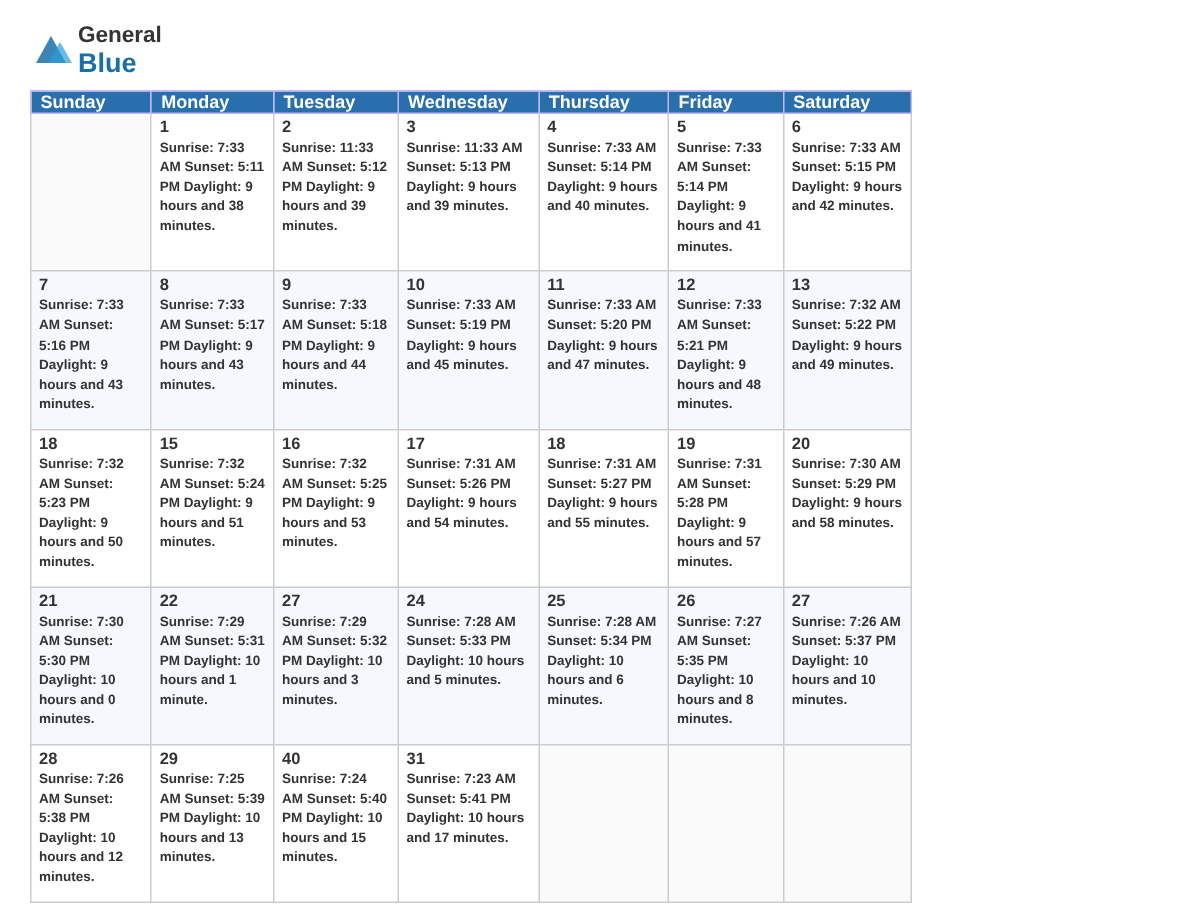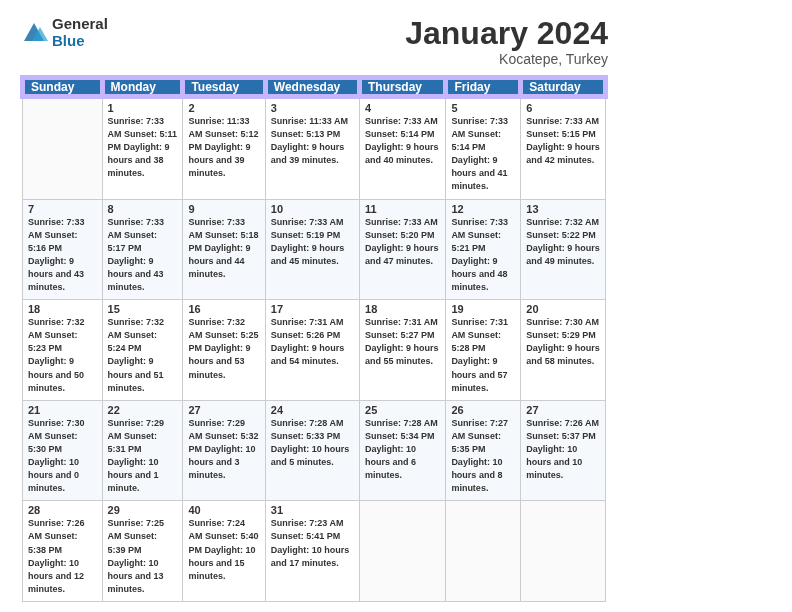--- a/index.html
+++ b/index.html
@@ -31,21 +31,21 @@
       display: flex;
       flex-direction: column;
       line-height: 1.1;
     }
     .logo-general {
       font-size: 15px;
       font-weight: bold;
       color: #333;
     }
     .logo-blue {
-      font-size: 15px;
+      font-size: 18px;
       font-weight: bold;
       color: #1a6fa8;
     }
     .logo-icon {
       width: 28px;
       height: 28px;
       margin-right: 4px;
     }
     .title-block {
       text-align: right;
@@ -65,21 +65,21 @@
       border-collapse: collapse;
       flex: 1;
     }
     .calendar th {
       background: #2a6fad;
       color: #fff;
       font-size: 12px;
       font-weight: bold;
       padding: 0 6px;
       text-align: left;
-      border: 5px solid #c4b5fd;
+      border: 1px solid #c4b5fd;
     }
     .calendar td {
       border: 1px solid #ccc;
       vertical-align: top;
       padding: 3px 5px;
       font-size: 9.5px;
       color: #333;
       background: #fff;
       width: 113px;
       height: 82px;
@@ -111,24 +111,20 @@
     <div class="logo">
       <svg class="logo-icon" viewBox="0 0 28 28">
         <rect x="0" y="0" width="28" height="28" fill="#fff"></rect>
         <polygon points="14,4 24,22 4,22" fill="#1a6fa8" opacity="0.85"></polygon>
         <polygon points="20,8 28,22 12,22" fill="#2a9fd6" opacity="0.7"></polygon>
       </svg>
       <div class="logo-text">
         <span class="logo-general">General</span>
         <span class="logo-blue">Blue</span>
       </div>
-    </div>
-    <div class="title-block">
-      <div class="month-title">January 2024</div>
-      <div class="location">Kocatepe, Turkey</div>
     </div>
   </div>
 
   <table class="calendar">
     <thead>
       <tr>
         <th>Sunday</th>
         <th>Monday</th>
         <th>Tuesday</th>
         <th>Wednesday</th>

